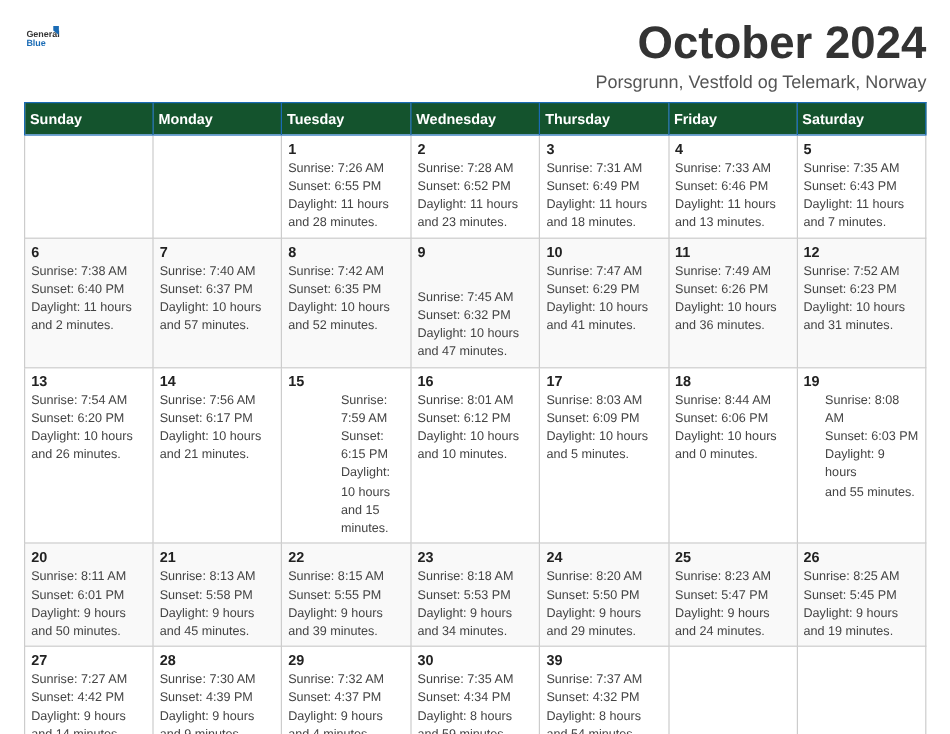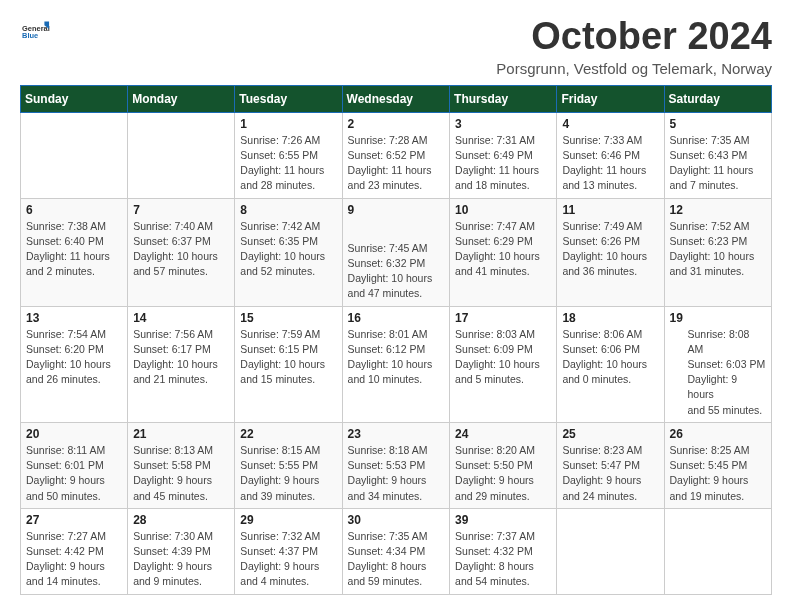--- a/index.html
+++ b/index.html
@@ -213,42 +213,42 @@
         </td>
         <td>
           <span class="day-num">14</span>
           <div class="day-detail" style="white-space: pre-line;">Sunrise: 7:56 AM
 Sunset: 6:17 PM
 Daylight: 10 hours
 and 21 minutes.</div>
         </td>
         <td>
           <span class="day-num">15</span>
-          <div class="day-detail" style="white-space: pre-line;">Sunrise: 7:59 AM
+          <div class="day-detail" style="white-space: pre-line; margin-left: 44px;">Sunrise: 7:59 AM
 Sunset: 6:15 PM
 Daylight: 10 hours
 and 15 minutes.</div>
         </td>
         <td>
           <span class="day-num">16</span>
           <div class="day-detail" style="white-space: pre-line;">Sunrise: 8:01 AM
 Sunset: 6:12 PM
 Daylight: 10 hours
 and 10 minutes.</div>
         </td>
         <td>
           <span class="day-num">17</span>
           <div class="day-detail" style="white-space: pre-line;">Sunrise: 8:03 AM
 Sunset: 6:09 PM
 Daylight: 10 hours
 and 5 minutes.</div>
         </td>
         <td>
           <span class="day-num">18</span>
-          <div class="day-detail" style="white-space: pre-line;">Sunrise: 8:06 AM
+          <div class="day-detail" style="white-space: pre-line;">Sunrise: 8:44 AM
 Sunset: 6:06 PM
 Daylight: 10 hours
 and 0 minutes.</div>
         </td>
         <td>
           <span class="day-num">19</span>
           <div class="day-detail" style="white-space: pre-line; margin-left: 18px;">Sunrise: 8:08 AM
 Sunset: 6:03 PM
 Daylight: 9 hours
 and 55 minutes.</div>

